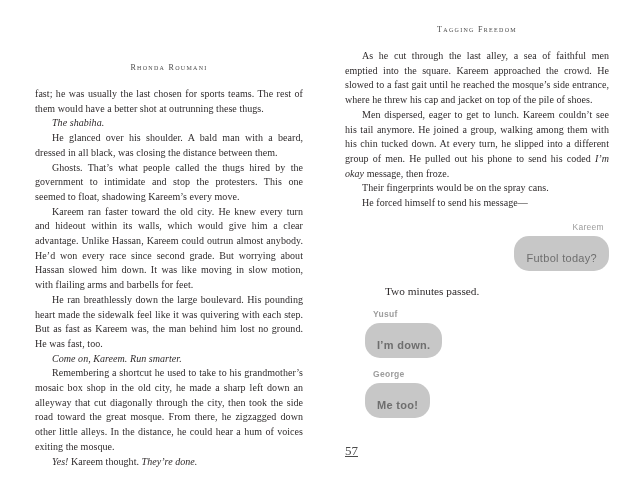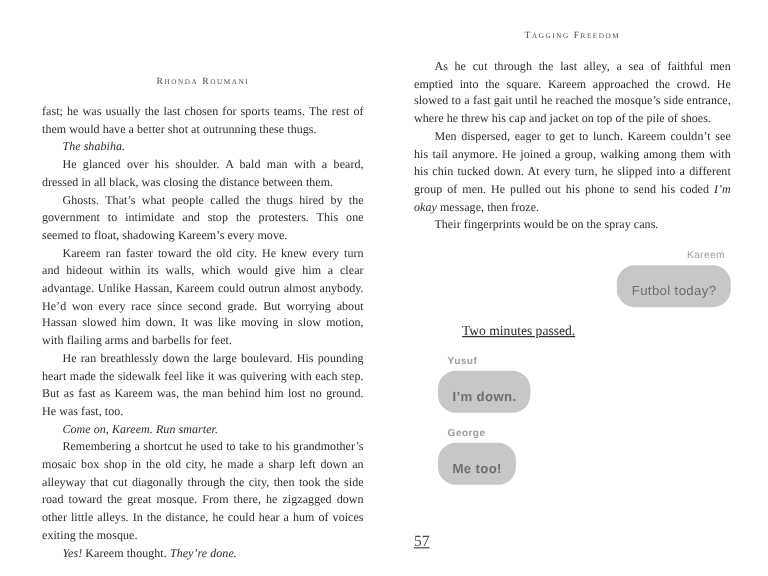--- a/index.html
+++ b/index.html
@@ -47,21 +47,21 @@
     display:inline-block;
     font-family:"Liberation Sans", sans-serif;
     font-size:11px;letter-spacing:0.3px;
     color:var(--bubble_text,#6e6e6e);
     background:var(--bubble_bg,#c7c7c7);
     border-radius:15px;
     padding:16px 12px 7px;
   }
   .narration{
     font-size:11.3px;line-height:14.7px;
-    padding-left:40px;margin:13px 0 2px;text-decoration:underline;
+    padding-left:40px;margin:13px 0 2px;
   }
   .folio{
     position:absolute;top:443px;left:0;right:0;
     font-size:13px;
     color:var(--header_text,#4a4a4a);
     text-decoration:underline;
   }
 </style>
 </head>
 <body>
@@ -84,20 +84,21 @@
     <div class="folio">56</div>
   </div>
 
   <div class="page page-right">
     <div class="running-head">Tagging Freedom</div>
     <div class="body-text" id="right-body">
       <div id="right-paras">
           <p class="para indent"><span>As he cut through the last alley, a sea of faithful men emptied into the square. Kareem approached the crowd. He slowed to a fast gait until he reached the mosque’s side entrance, where he threw his cap and jacket on top of the pile of shoes.</span></p>
           <p class="para indent"><span>Men dispersed, eager to get to lunch. Kareem couldn’t see his tail anymore. He joined a group, walking among them with his chin tucked down. At every turn, he slipped into a different group of men. He pulled out his phone to send his coded </span><span class="ital">I’m okay</span><span> message, then froze.</span></p>
           <p class="para indent"><span>Their fingerprints would be on the spray cans.</span></p>
+          <p class="para indent"><span>He forced himself to send his message—</span></p>
         </div>
       <div class="chat-area" id="chat">
           <div class="chat-row right"><div class="chat-label">Kareem</div><div class="bubble">Futbol today?</div></div>
           <div class="narration">Two minutes passed.</div>
           <div class="chat-row left"><div class="chat-label">Yusuf</div><div class="bubble">I’m down.</div></div>
           <div class="chat-row left"><div class="chat-label">George</div><div class="bubble">Me too!</div></div>
         </div>
     </div>
     <div class="folio">57</div>
   </div>

